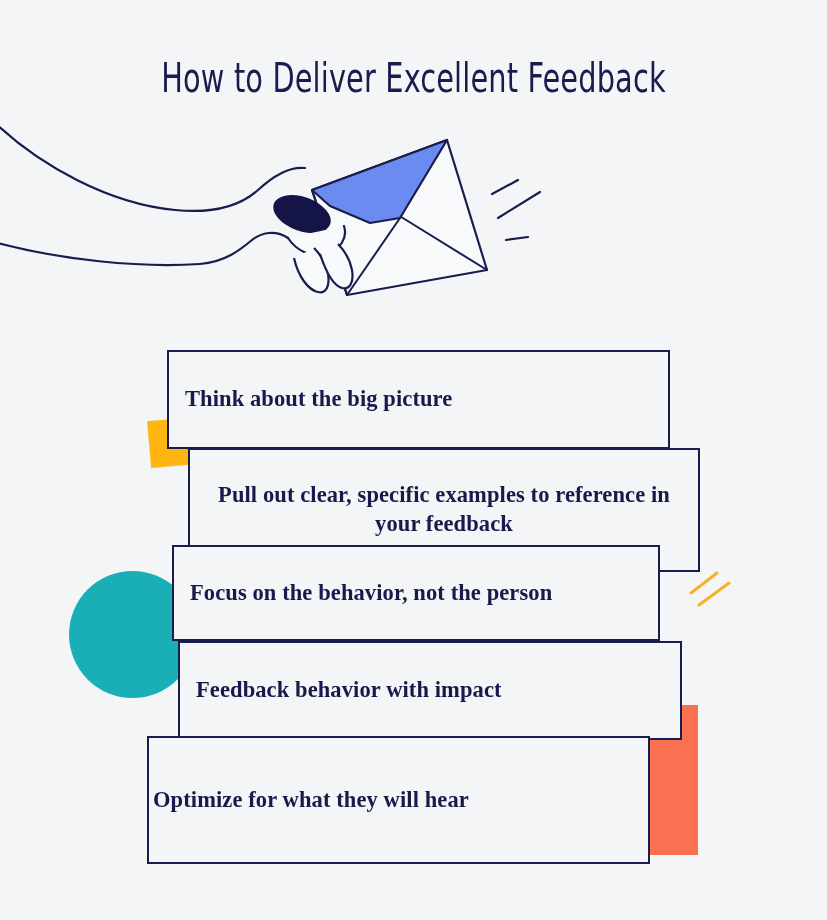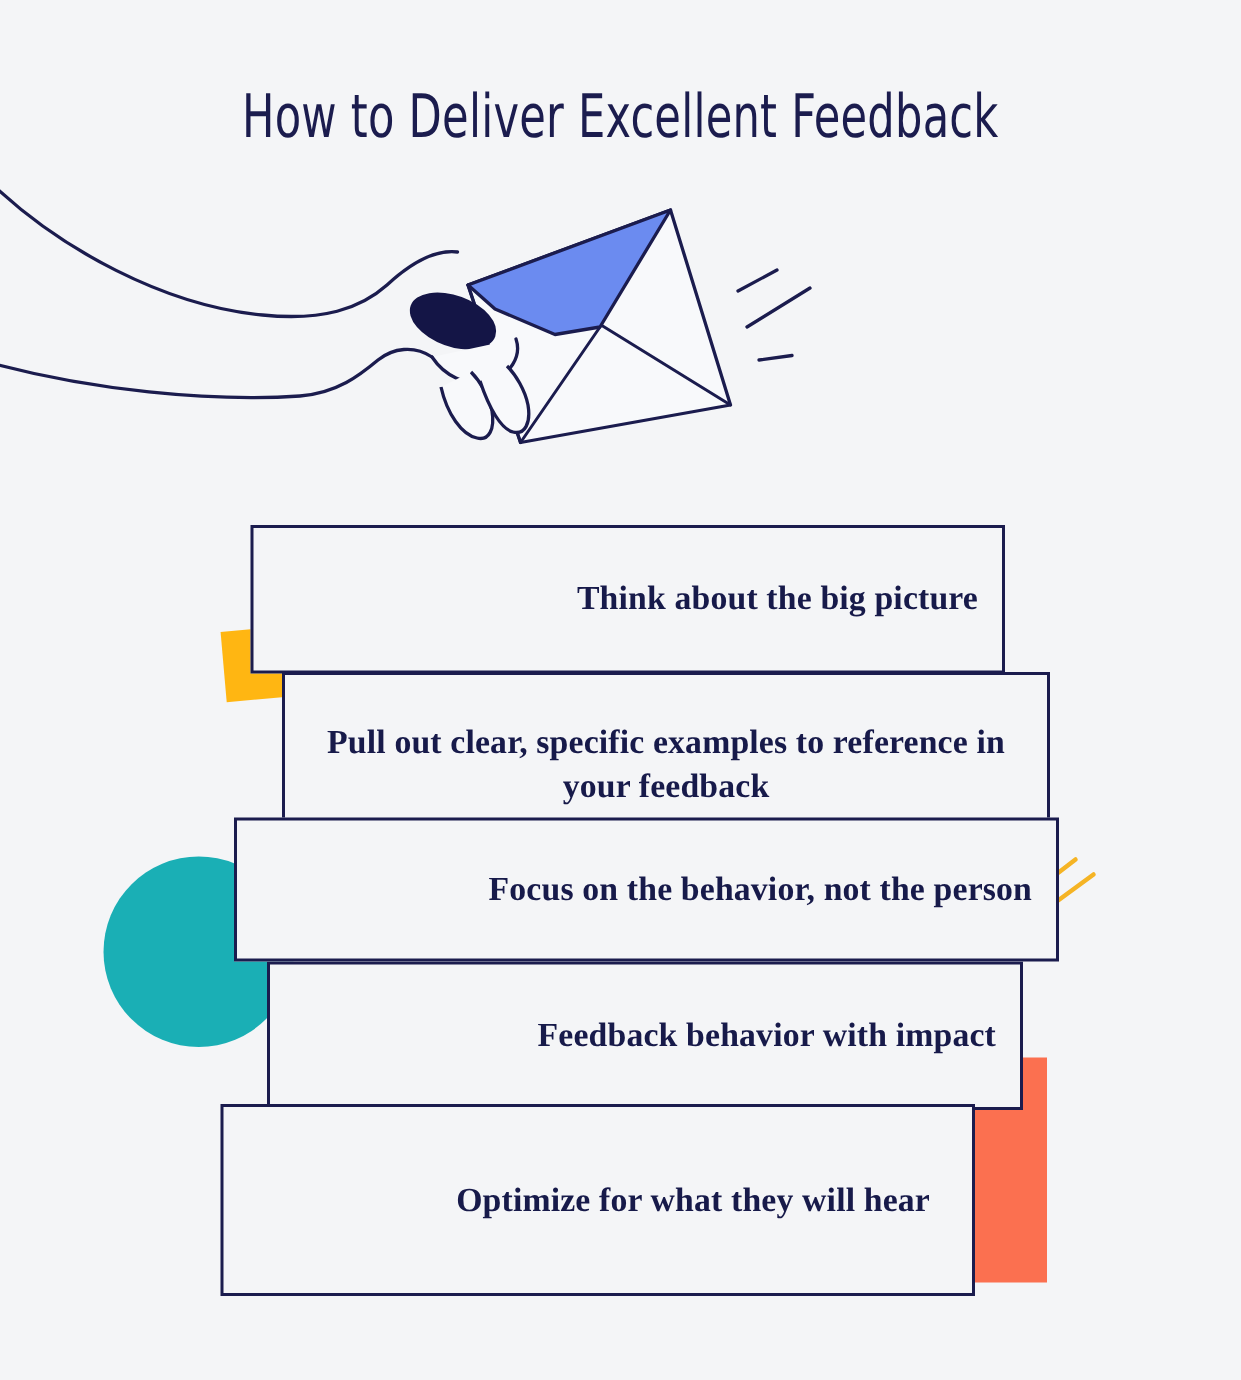--- a/index.html
+++ b/index.html
@@ -88,37 +88,37 @@
   }
 
   
   .step-box {
     position: absolute;
     box-sizing: border-box;
     border: 2px solid #1b1c4e;
     background: #f4f5f7;
     display: flex;
     align-items: center;
-    justify-content: flex-end;
+    justify-content: flex-start;
   }
   .step-text {
     font-family: "Liberation Serif", "DejaVu Serif", serif;
     font-weight: bold;
     font-size: 22.5px;
     line-height: 1.28;
     color: #171a4a;
     text-align: center;
     padding: 0 16px;
     letter-spacing: 0.1px;
   }
 
   
   .box-1 { left: 167px; top: 350px; width: 503px; height: 99px; z-index: 3; }
   .box-2 { left: 188px; top: 448px; width: 512px; height: 124px; z-index: 4; }
-  .box-3 { left: 156px; top: 545px; width: 550px; height: 96px; z-index: 5; }
+  .box-3 { left: 172px; top: 545px; width: 488px; height: 96px; z-index: 5; }
   .box-4 { left: 178px; top: 641px; width: 504px; height: 99px; z-index: 6; }
   .box-5 { left: 147px; top: 736px; width: 503px; height: 128px; z-index: 7; }
 
   .box-5 .step-text { transform: translateX(-12px); }
 </style>
 </head>
 <body>
 
 <div id="infographic">
 

